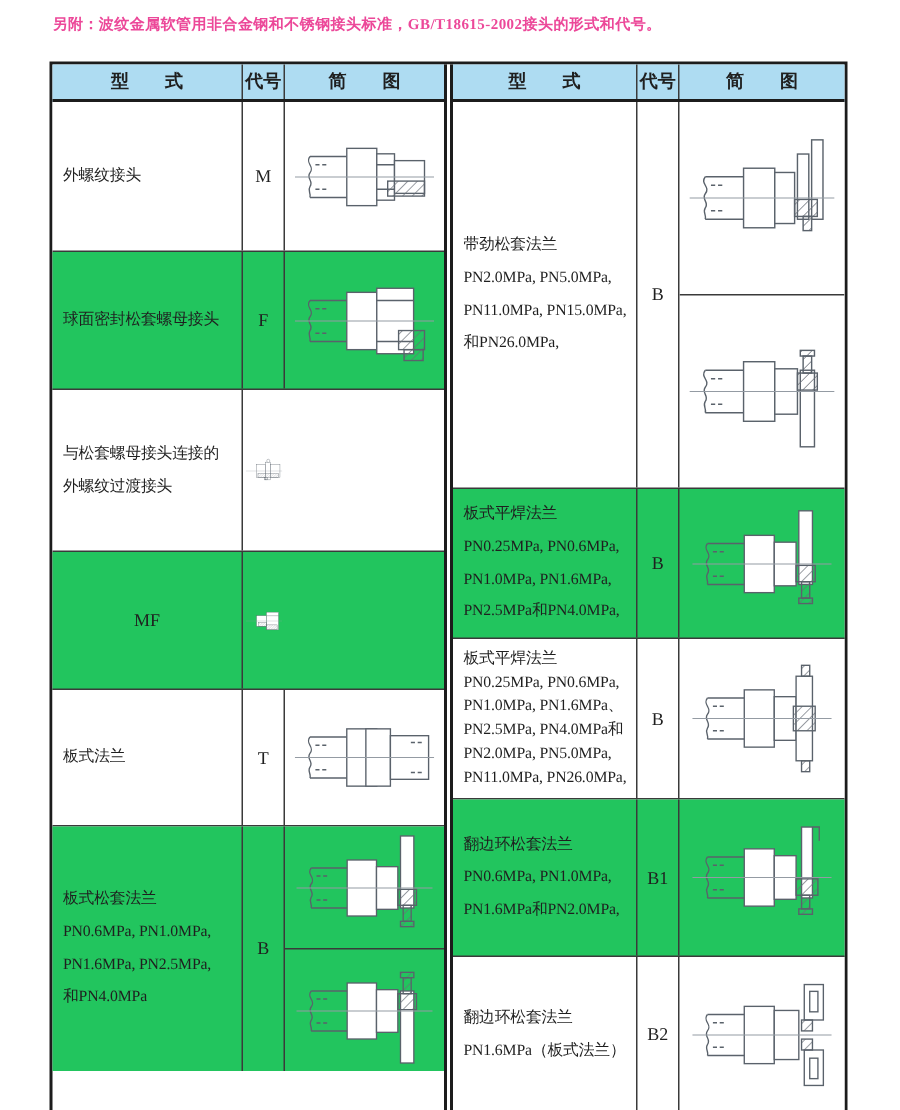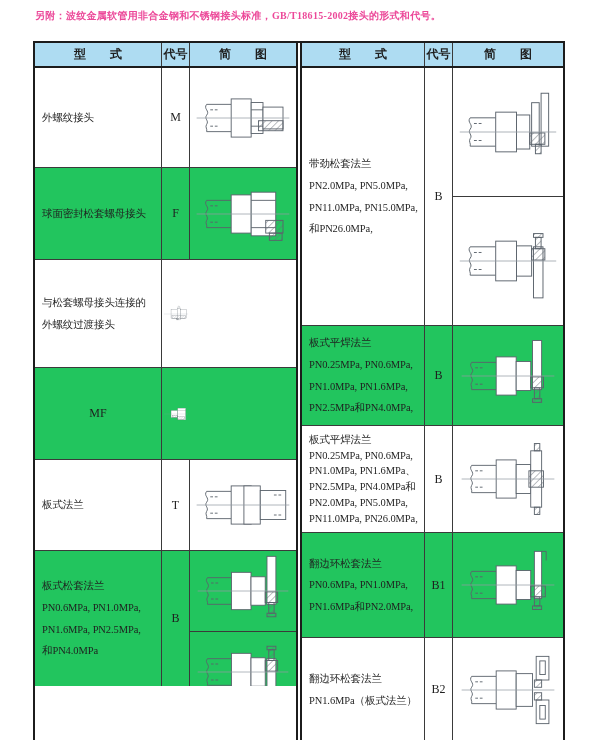--- a/index.html
+++ b/index.html
@@ -41,21 +41,21 @@
   .type { padding:2px 3px 2px 7px; font-size:10.5px; }
   .type span { white-space:pre-line; line-height:2.05; letter-spacing:-0.1px; }
   .row.tight .type span { line-height:1.5; }
   .code { justify-content:center; font-size:12px; }
   .dia-cell { justify-content:center; padding:1px; }
   .dia-stack { width:100%; height:100%; display:flex; flex-direction:column; }
   .dia-stack .subcell { flex:1; display:flex; align-items:center; justify-content:center; }
   .dia-stack .subcell + .subcell { border-top:1px solid #3a3a3a; }
   
   .lh1{height:100px} .lh2{height:92px} .lh3{height:108px}
-  .lh4{height:92px} .lh5{height:91px} .lh6{height:135px}
+  .lh4{height:92px} .lh5{height:91px} .lh6{height:163px}
   .rh1{height:258px} .rh2{height:100px} .rh3{height:107px}
   .rh4{height:105px} .rh5{height:103px}
   svg.dia { stroke:#5a626b; fill:none; stroke-width:1; }
   svg.dia .cl { stroke:#949ba3; stroke-width:0.8; }
   .defs-holder { position:absolute; width:0; height:0; overflow:hidden; }
 </style>
 </head>
 <body>
 
 <svg class="defs-holder" aria-hidden="true">

